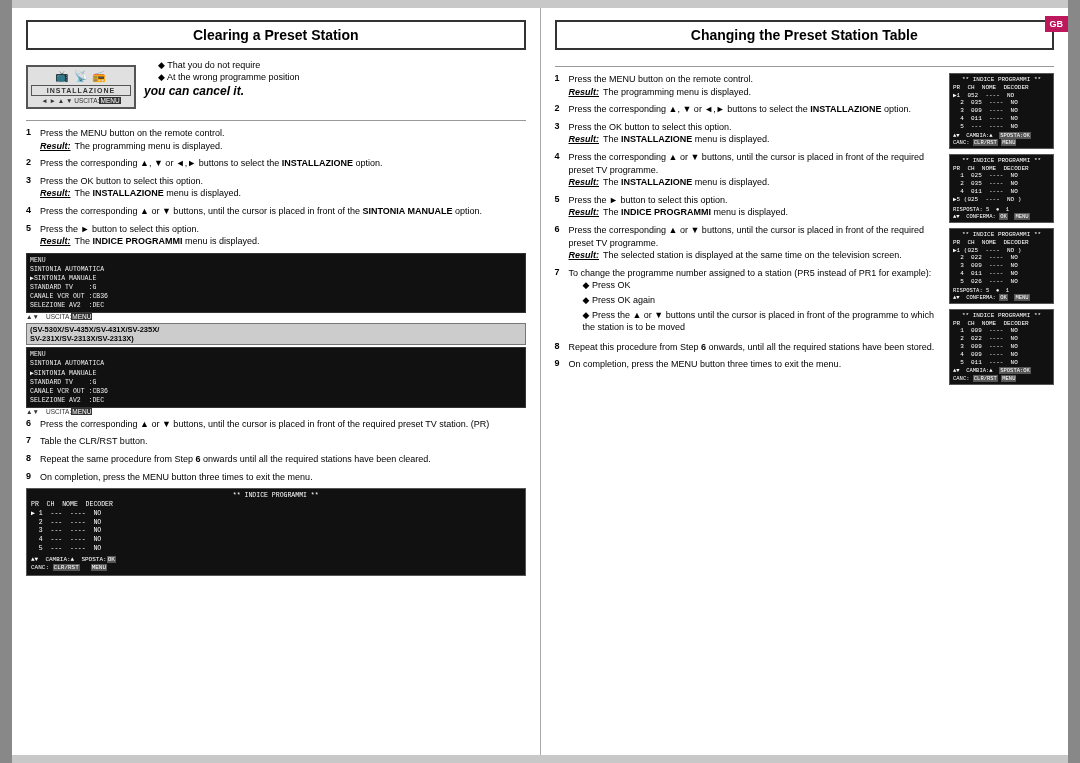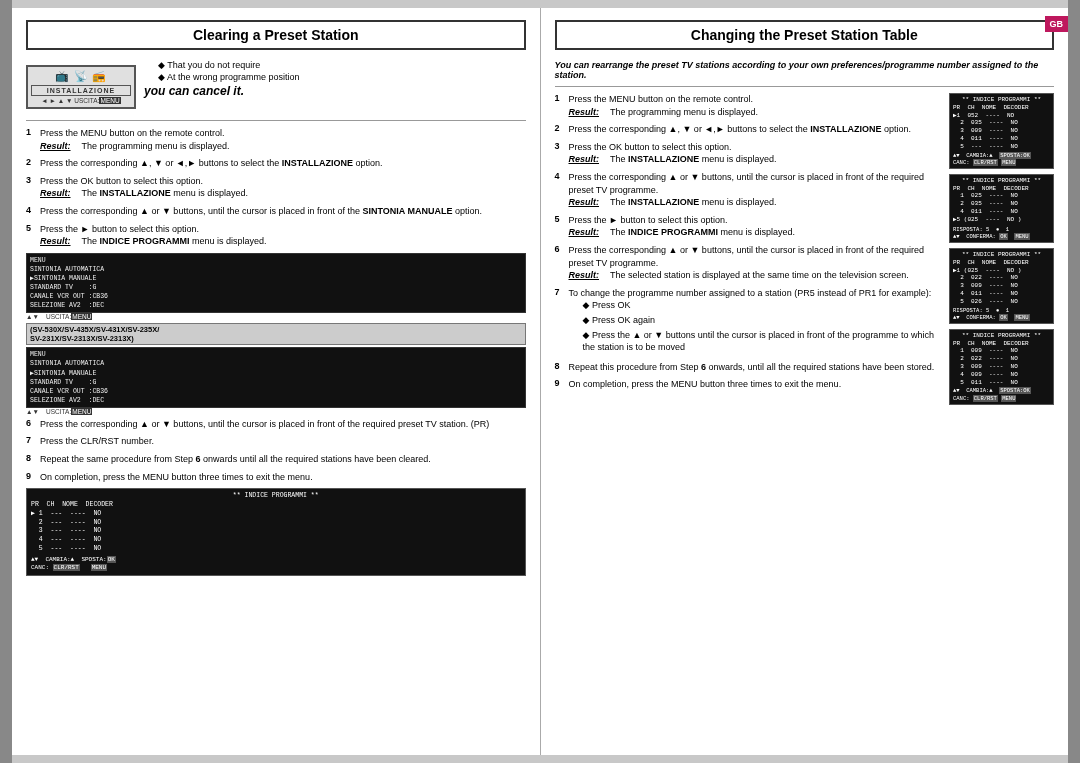--- a/index.html
+++ b/index.html
@@ -101,21 +101,21 @@
       font-weight: bold;
       font-size: 9px;
     }
     .step-content {
       flex: 1;
       font-size: 9px;
       line-height: 1.4;
     }
     .result-line {
       display: flex;
-      gap: 11px;
+      gap: 4px;
       font-size: 9px;
     }
     .result-label {
       font-weight: bold;
       font-style: italic;
       text-decoration: underline;
     }
     .bold { font-weight: bold; }
     .tv-unit {
       border: 2px solid #555;
@@ -279,21 +279,21 @@
         
         <ol class="step-list" start="6">
           <li class="step-item">
             <span class="step-number">6</span>
             <div class="step-content">
               Press the corresponding ▲ or ▼ buttons, until the cursor is placed in front of the required preset TV station. (PR)
             </div>
           </li>
           <li class="step-item">
             <span class="step-number">7</span>
-            <div class="step-content">Press the CLR/RST number.</div>
+            <div class="step-content">Table the CLR/RST button.</div>
           </li>
           <li class="step-item">
             <span class="step-number">8</span>
             <div class="step-content">
               Repeat the same procedure from Step <span class="bold">6</span> onwards until all the required stations have been cleared.
             </div>
           </li>
           <li class="step-item">
             <span class="step-number">9</span>
             <div class="step-content">
@@ -315,23 +315,20 @@
           <div style="font-size:6px;">CANC: <span style="background:#555;padding:0 1px;">CLR/RST</span> &nbsp;&nbsp;<span style="background:#555;padding:0 1px;">MENU</span></div>
         </div>
       </div>
 
       <div class="right-column">
         
         <div style="position:absolute; top:8px; right:0; background:#be185d; color:white; font-size:9px; font-weight:bold; padding:3px 5px; z-index:10;">GB</div>
         
         <div class="section-title">Changing the Preset Station Table</div>
         
-        <div class="intro-bold-italic">
-          You can rearrange the preset TV stations according to your own preferences/programme number assigned to the station.
-        </div>
 
         <div class="divider"></div>
 
         <div style="display:flex; gap:8px;">
 
           <div style="flex:1;">
             <ol class="step-list">
               <li class="step-item">
                 <span class="step-number">1</span>
                 <div class="step-content">

